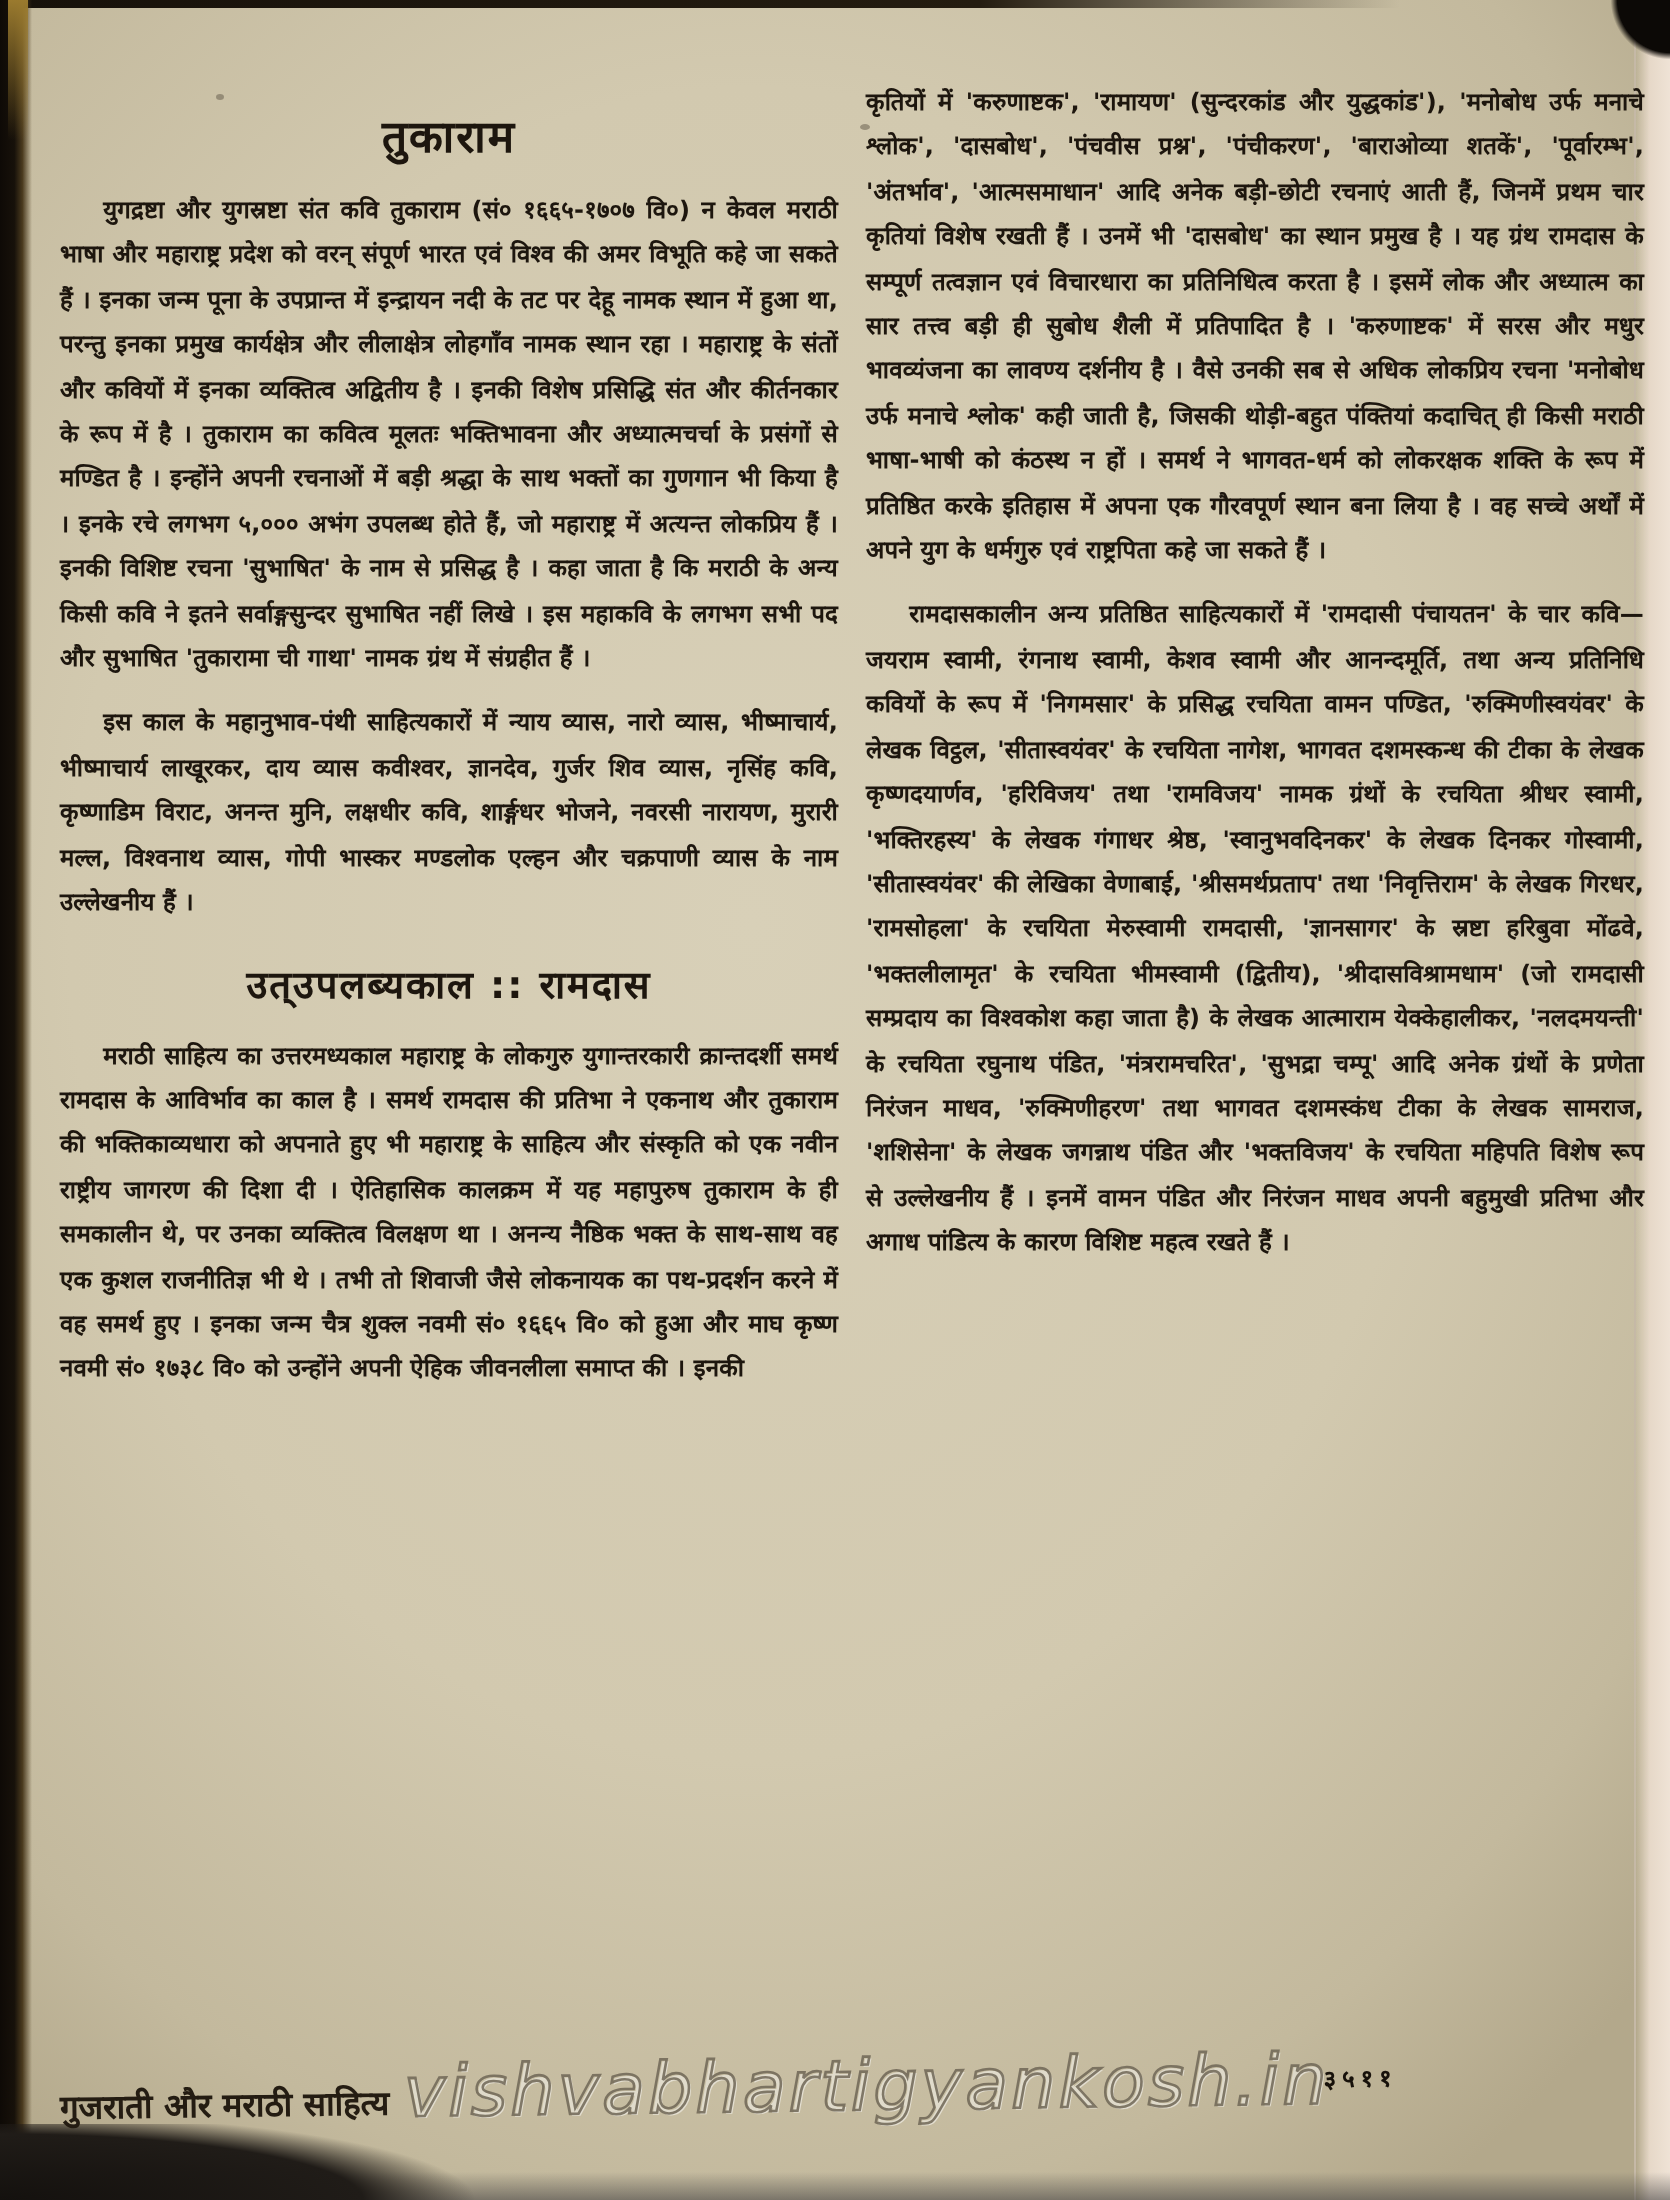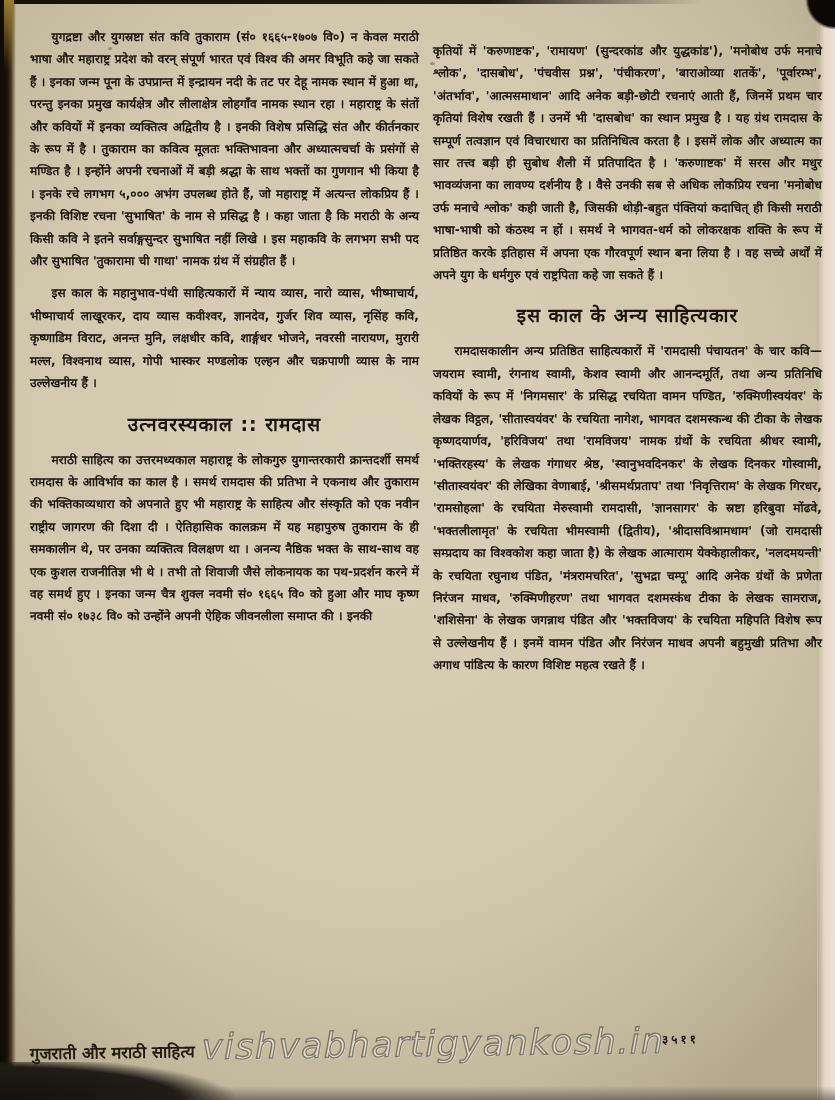--- a/index.html
+++ b/index.html
@@ -93,29 +93,29 @@
   <div class="edge-left"></div>
   <div class="edge-left-glow"></div>
   <div class="edge-bottom"></div>
   <div class="edge-bottom-wedge"></div>
   <div class="speck" style="left:108px;top:47px;width:4px;height:3px;"></div>
   <div class="speck" style="left:430px;top:62px;width:5px;height:3px;"></div>
 
   <div class="content">
 
     <div class="col left">
+      <h1 class="article-title">तुकाराम</h1>
       <p class="indent">युगद्रष्टा और युगस्रष्टा संत कवि तुकाराम (सं० १६६५-१७०७ वि०) न केवल मराठी भाषा और महाराष्ट्र प्रदेश को वरन् संपूर्ण भारत एवं विश्व की अमर विभूति कहे जा सकते हैं । इनका जन्म पूना के उपप्रान्त में इन्द्रायन नदी के तट पर देहू नामक स्थान में हुआ था, परन्तु इनका प्रमुख कार्यक्षेत्र और लीलाक्षेत्र लोहगाँव नामक स्थान रहा । महाराष्ट्र के संतों और कवियों में इनका व्यक्तित्व अद्वितीय है । इनकी विशेष प्रसिद्धि संत और कीर्तनकार के रूप में है । तुकाराम का कवित्व मूलतः भक्तिभावना और अध्यात्मचर्चा के प्रसंगों से मण्डित है । इन्होंने अपनी रचनाओं में बड़ी श्रद्धा के साथ भक्तों का गुणगान भी किया है । इनके रचे लगभग ५,००० अभंग उपलब्ध होते हैं, जो महाराष्ट्र में अत्यन्त लोकप्रिय हैं । इनकी विशिष्ट रचना 'सुभाषित' के नाम से प्रसिद्ध है । कहा जाता है कि मराठी के अन्य किसी कवि ने इतने सर्वाङ्गसुन्दर सुभाषित नहीं लिखे । इस महाकवि के लगभग सभी पद और सुभाषित 'तुकारामा ची गाथा' नामक ग्रंथ में संग्रहीत हैं ।</p>
       <p class="indent">इस काल के महानुभाव-पंथी साहित्यकारों में न्याय व्यास, नारो व्यास, भीष्माचार्य, भीष्माचार्य लाखूरकर, दाय व्यास कवीश्वर, ज्ञानदेव, गुर्जर शिव व्यास, नृसिंह कवि, कृष्णाडिम विराट, अनन्त मुनि, लक्षधीर कवि, शार्ङ्गधर भोजने, नवरसी नारायण, मुरारी मल्ल, विश्वनाथ व्यास, गोपी भास्कर मण्डलोक एल्हन और चक्रपाणी व्यास के नाम उल्लेखनीय हैं ।</p>
-      <h2 class="section-heading">उत्नवरस्यकाल :: रामदास</h2>
+      <h2 class="section-heading">उत्उपलब्यकाल :: रामदास</h2>
       <p class="indent">मराठी साहित्य का उत्तरमध्यकाल महाराष्ट्र के लोकगुरु युगान्तरकारी क्रान्तदर्शी समर्थ रामदास के आविर्भाव का काल है । समर्थ रामदास की प्रतिभा ने एकनाथ और तुकाराम की भक्तिकाव्यधारा को अपनाते हुए भी महाराष्ट्र के साहित्य और संस्कृति को एक नवीन राष्ट्रीय जागरण की दिशा दी । ऐतिहासिक कालक्रम में यह महापुरुष तुकाराम के ही समकालीन थे, पर उनका व्यक्तित्व विलक्षण था । अनन्य नैष्ठिक भक्त के साथ-साथ वह एक कुशल राजनीतिज्ञ भी थे । तभी तो शिवाजी जैसे लोकनायक का पथ-प्रदर्शन करने में वह समर्थ हुए । इनका जन्म चैत्र शुक्ल नवमी सं० १६६५ वि० को हुआ और माघ कृष्ण नवमी सं० १७३८ वि० को उन्होंने अपनी ऐहिक जीवनलीला समाप्त की । इनकी</p>
     </div>
 
     <div class="col right">
       <p>कृतियों में 'करुणाष्टक', 'रामायण' (सुन्दरकांड और युद्धकांड'), 'मनोबोध उर्फ मनाचे श्लोक', 'दासबोध', 'पंचवीस प्रश्न', 'पंचीकरण', 'बाराओव्या शतकें', 'पूर्वारम्भ', 'अंतर्भाव', 'आत्मसमाधान' आदि अनेक बड़ी-छोटी रचनाएं आती हैं, जिनमें प्रथम चार कृतियां विशेष रखती हैं । उनमें भी 'दासबोध' का स्थान प्रमुख है । यह ग्रंथ रामदास के सम्पूर्ण तत्वज्ञान एवं विचारधारा का प्रतिनिधित्व करता है । इसमें लोक और अध्यात्म का सार तत्त्व बड़ी ही सुबोध शैली में प्रतिपादित है । 'करुणाष्टक' में सरस और मधुर भावव्यंजना का लावण्य दर्शनीय है । वैसे उनकी सब से अधिक लोकप्रिय रचना 'मनोबोध उर्फ मनाचे श्लोक' कही जाती है, जिसकी थोड़ी-बहुत पंक्तियां कदाचित् ही किसी मराठी भाषा-भाषी को कंठस्थ न हों । समर्थ ने भागवत-धर्म को लोकरक्षक शक्ति के रूप में प्रतिष्ठित करके इतिहास में अपना एक गौरवपूर्ण स्थान बना लिया है । वह सच्चे अर्थों में अपने युग के धर्मगुरु एवं राष्ट्रपिता कहे जा सकते हैं ।</p>
-      <h2 class="section-heading">इस काल के अन्य साहित्यकार</h2>
       <p class="indent">रामदासकालीन अन्य प्रतिष्ठित साहित्यकारों में 'रामदासी पंचायतन' के चार कवि—जयराम स्वामी, रंगनाथ स्वामी, केशव स्वामी और आनन्दमूर्ति, तथा अन्य प्रतिनिधि कवियों के रूप में 'निगमसार' के प्रसिद्ध रचयिता वामन पण्डित, 'रुक्मिणीस्वयंवर' के लेखक विट्ठल, 'सीतास्वयंवर' के रचयिता नागेश, भागवत दशमस्कन्ध की टीका के लेखक कृष्णदयार्णव, 'हरिविजय' तथा 'रामविजय' नामक ग्रंथों के रचयिता श्रीधर स्वामी, 'भक्तिरहस्य' के लेखक गंगाधर श्रेष्ठ, 'स्वानुभवदिनकर' के लेखक दिनकर गोस्वामी, 'सीतास्वयंवर' की लेखिका वेणाबाई, 'श्रीसमर्थप्रताप' तथा 'निवृत्तिराम' के लेखक गिरधर, 'रामसोहला' के रचयिता मेरुस्वामी रामदासी, 'ज्ञानसागर' के स्रष्टा हरिबुवा मोंढवे, 'भक्तलीलामृत' के रचयिता भीमस्वामी (द्वितीय), 'श्रीदासविश्रामधाम' (जो रामदासी सम्प्रदाय का विश्वकोश कहा जाता है) के लेखक आत्माराम येक्केहालीकर, 'नलदमयन्ती' के रचयिता रघुनाथ पंडित, 'मंत्ररामचरित', 'सुभद्रा चम्पू' आदि अनेक ग्रंथों के प्रणेता निरंजन माधव, 'रुक्मिणीहरण' तथा भागवत दशमस्कंध टीका के लेखक सामराज, 'शशिसेना' के लेखक जगन्नाथ पंडित और 'भक्तविजय' के रचयिता महिपति विशेष रूप से उल्लेखनीय हैं । इनमें वामन पंडित और निरंजन माधव अपनी बहुमुखी प्रतिभा और अगाध पांडित्य के कारण विशिष्ट महत्व रखते हैं ।</p>
     </div>
 
   </div>
 
   <div class="footer">
     <span class="running-title">गुजराती और मराठी साहित्य</span>
     <span class="watermark">vishvabhartigyankosh.in</span>
     <span class="page-number">३५११</span>
   </div>

